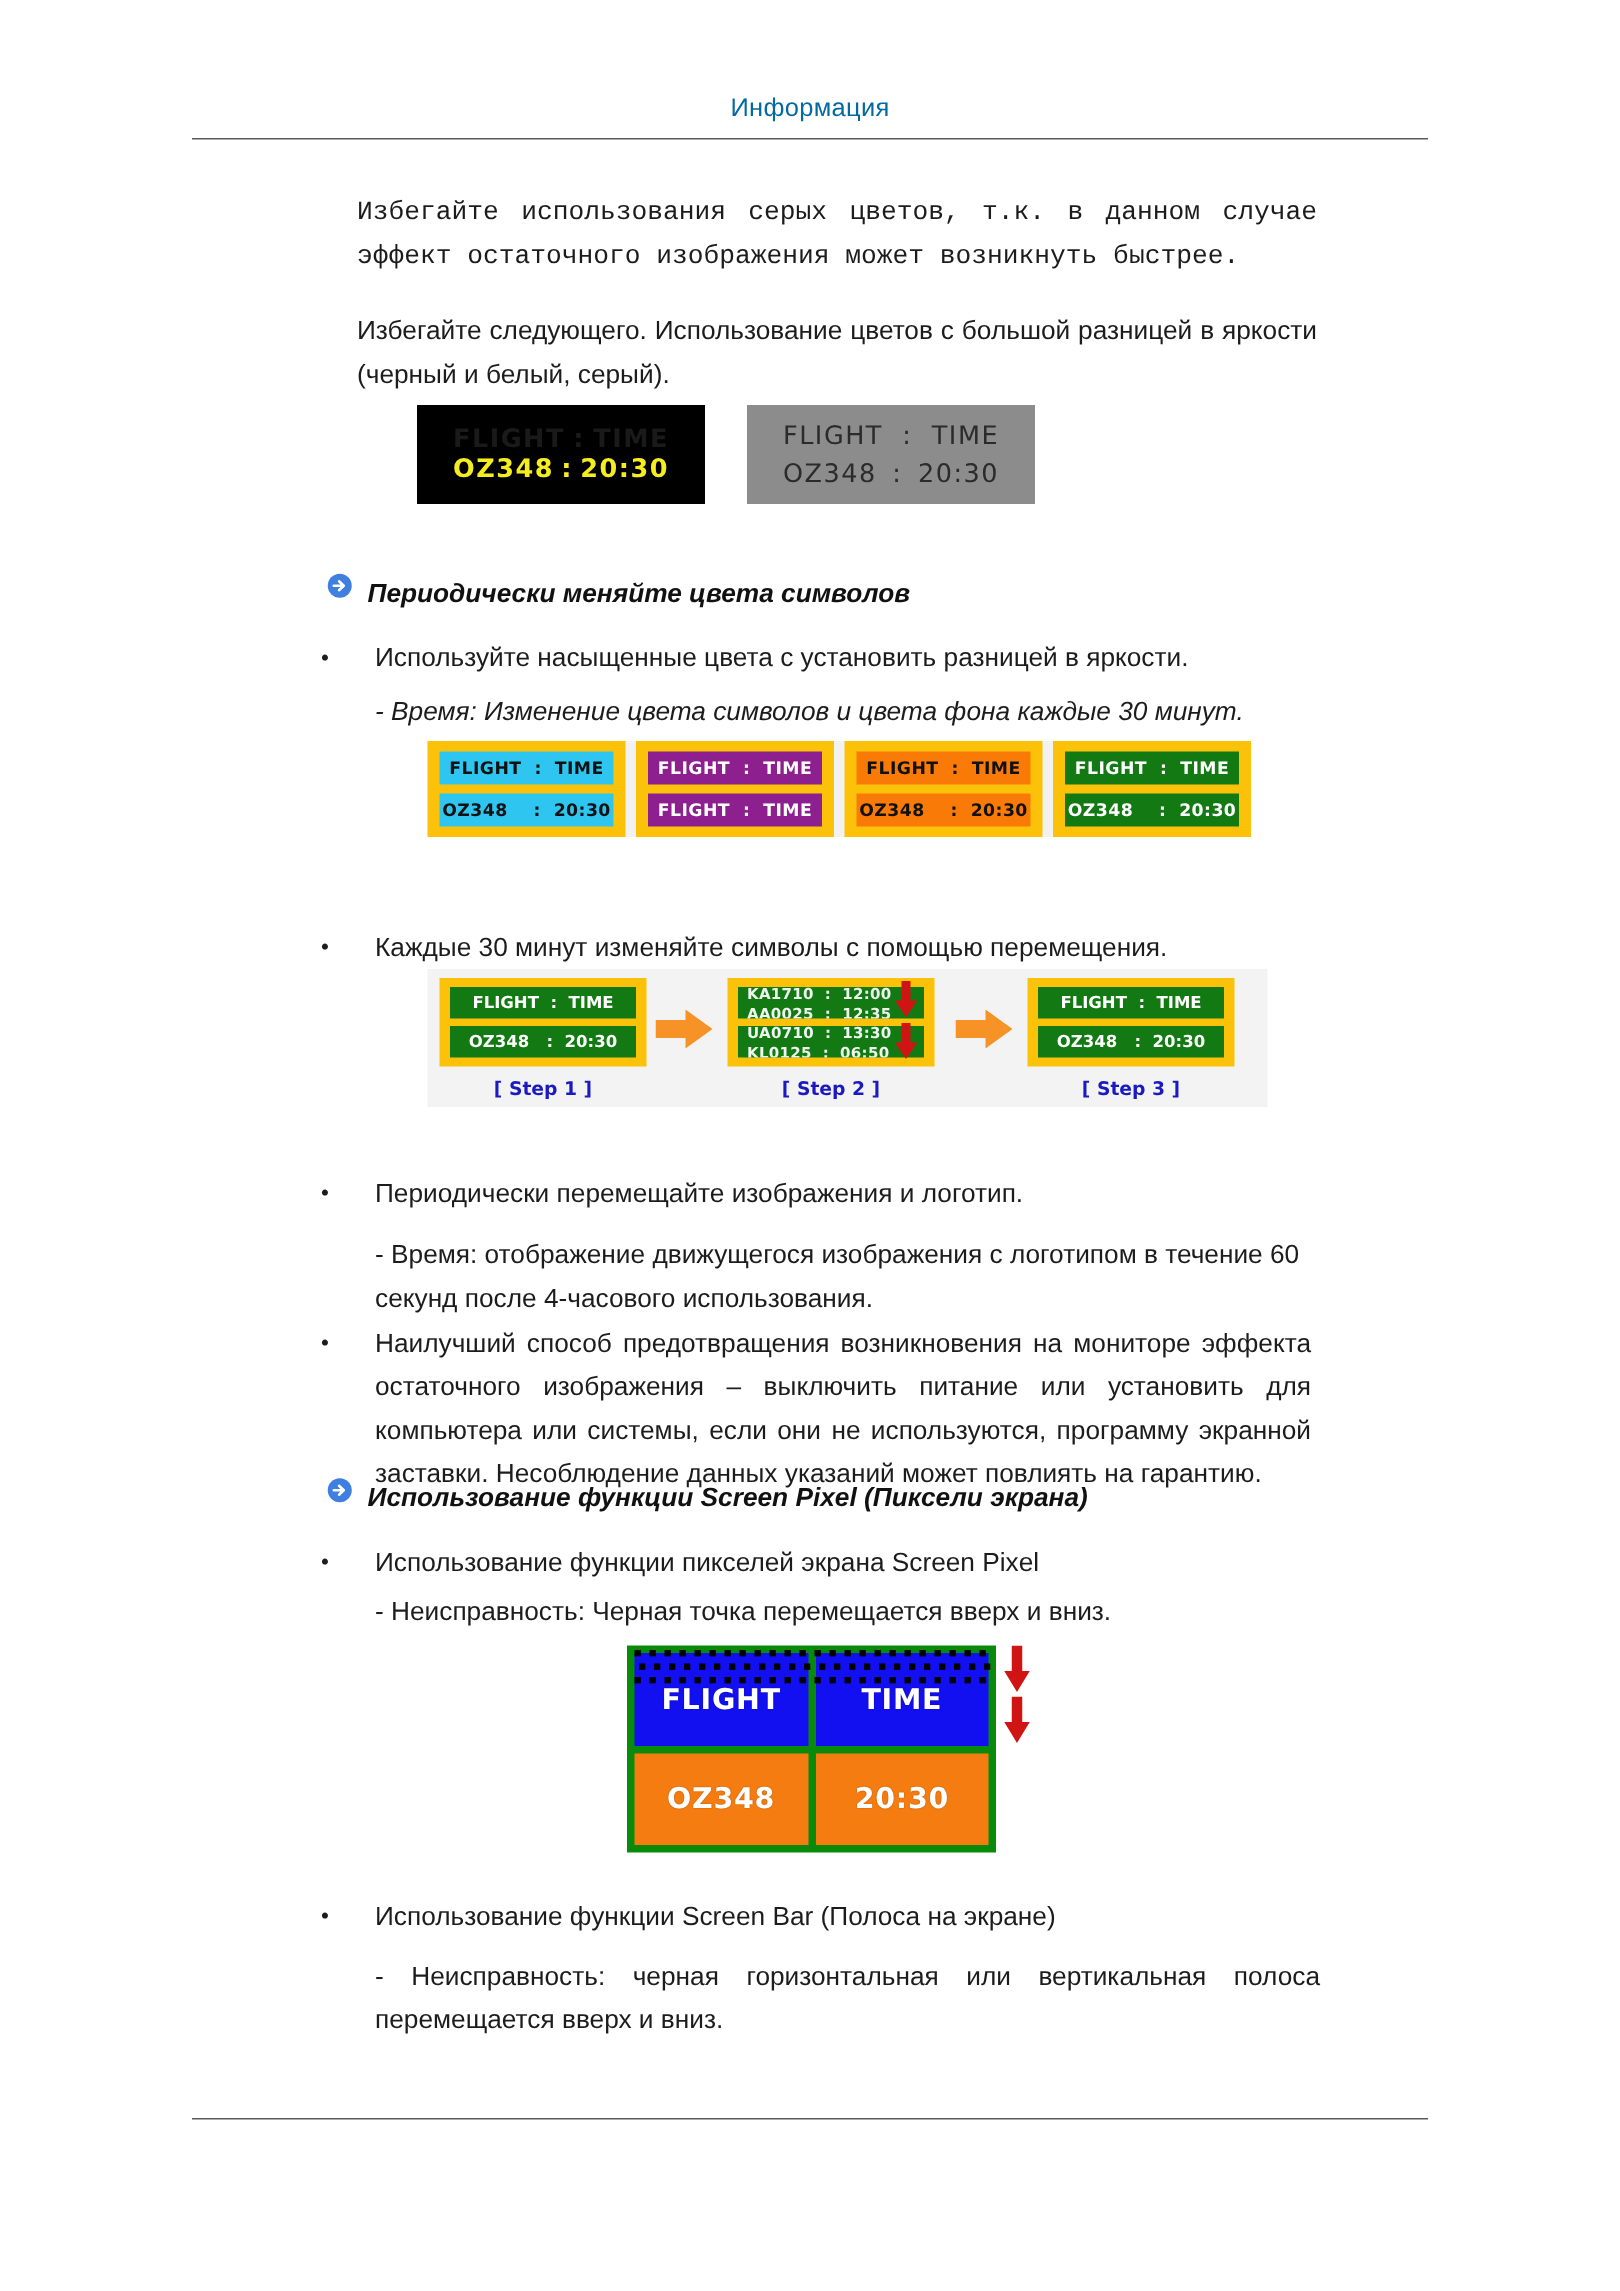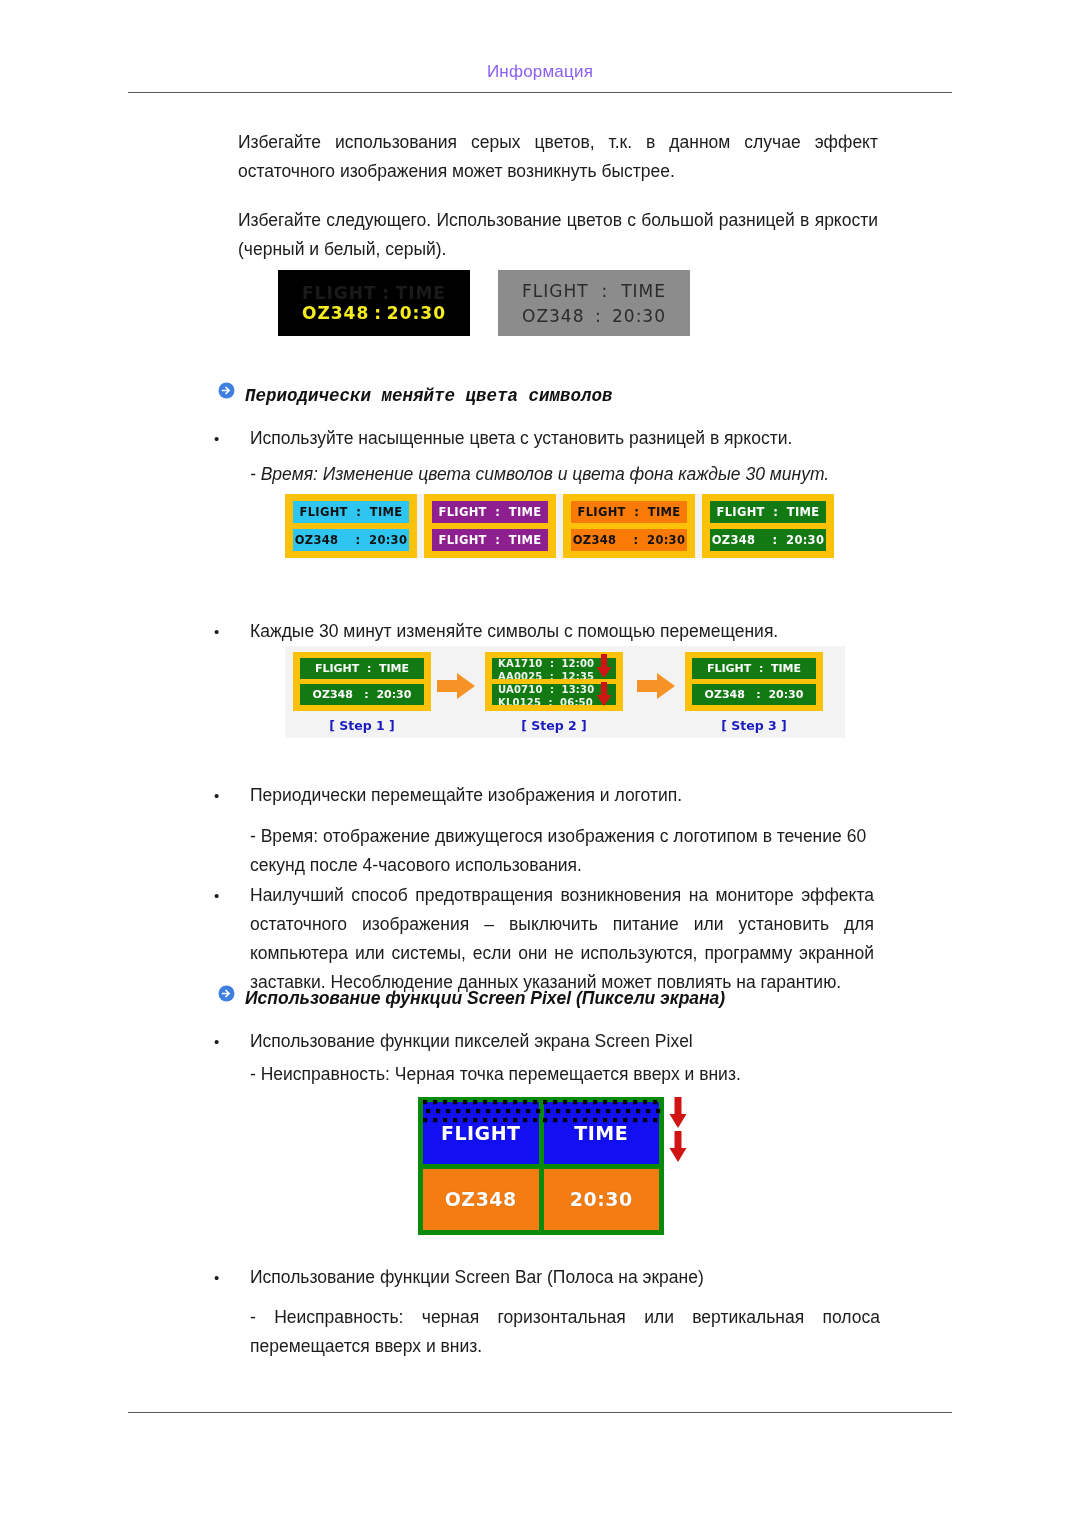--- a/index.html
+++ b/index.html
@@ -23,21 +23,21 @@
   }
 
   
   .header-title {
     position: absolute;
     top: 62px;
     left: 0;
     width: 1080px;
     text-align: center;
     font-size: 17px;
-    color: #8b5cf6;
+    color: #0369a1;
     letter-spacing: .2px;
   }
   .rule {
     position: absolute;
     left: 128px;
     width: 824px;
     height: 0;
     border-top: 1.6px solid #5a5a5a;
   }
   .rule.top { top: 92px; }
@@ -294,21 +294,21 @@
 </head>
 <body>
 
 <div class="page">
 
   <div class="header-title">Информация</div>
   <div class="rule top"></div>
 
   <div class="content">
 
-    <div class="para just" style="left:238px; top:128px; width:640px;">Избегайте использования серых цветов, т.к. в данном случае эффект остаточного изображения может возникнуть быстрее.</div>
+    <div class="para just" style="left:238px; top:128px; width:640px;font-family:Liberation Mono, monospace;">Избегайте использования серых цветов, т.к. в данном случае эффект остаточного изображения может возникнуть быстрее.</div>
 
     <div class="para just" style="left:238px; top:206px; width:640px;">Избегайте следующего. Использование цветов с большой разницей в яркости (черный и белый, серый).</div>
 
     <div class="fig-pair">
       <div class="panel-plain black">
         <div class="row">
           <span>FLIGHT</span>
           <span>:</span>
           <span>TIME</span>
         </div>
@@ -325,21 +325,21 @@
           <span>TIME</span>
         </div>
         <div class="row l2">
           <span>OZ348</span>
           <span>:</span>
           <span>20:30</span>
         </div>
       </div>
     </div>
 
-    <div class="section-head" style="left:218px; top:382px;font-family:Liberation Mono, monospace;">
+    <div class="section-head" style="left:218px; top:382px;">
       <span class="arrow-icon">
         <svg width="17" height="17" viewBox="0 0 17 17">
           <circle cx="8.5" cy="8.5" r="8" fill="#3f7fe0"></circle>
           <path d="M4.5 8.5 h6 M8 5.5 l3.2 3 -3.2 3" stroke="#ffffff" stroke-width="1.7" fill="none" stroke-linecap="round" stroke-linejoin="round"></path>
         </svg>
       </span><span>Периодически меняйте цвета символов</span>
     </div>
 
     <div class="bullet-row" style="left:214px; top:424px; width:660px;">
       <span class="dot">•</span>

